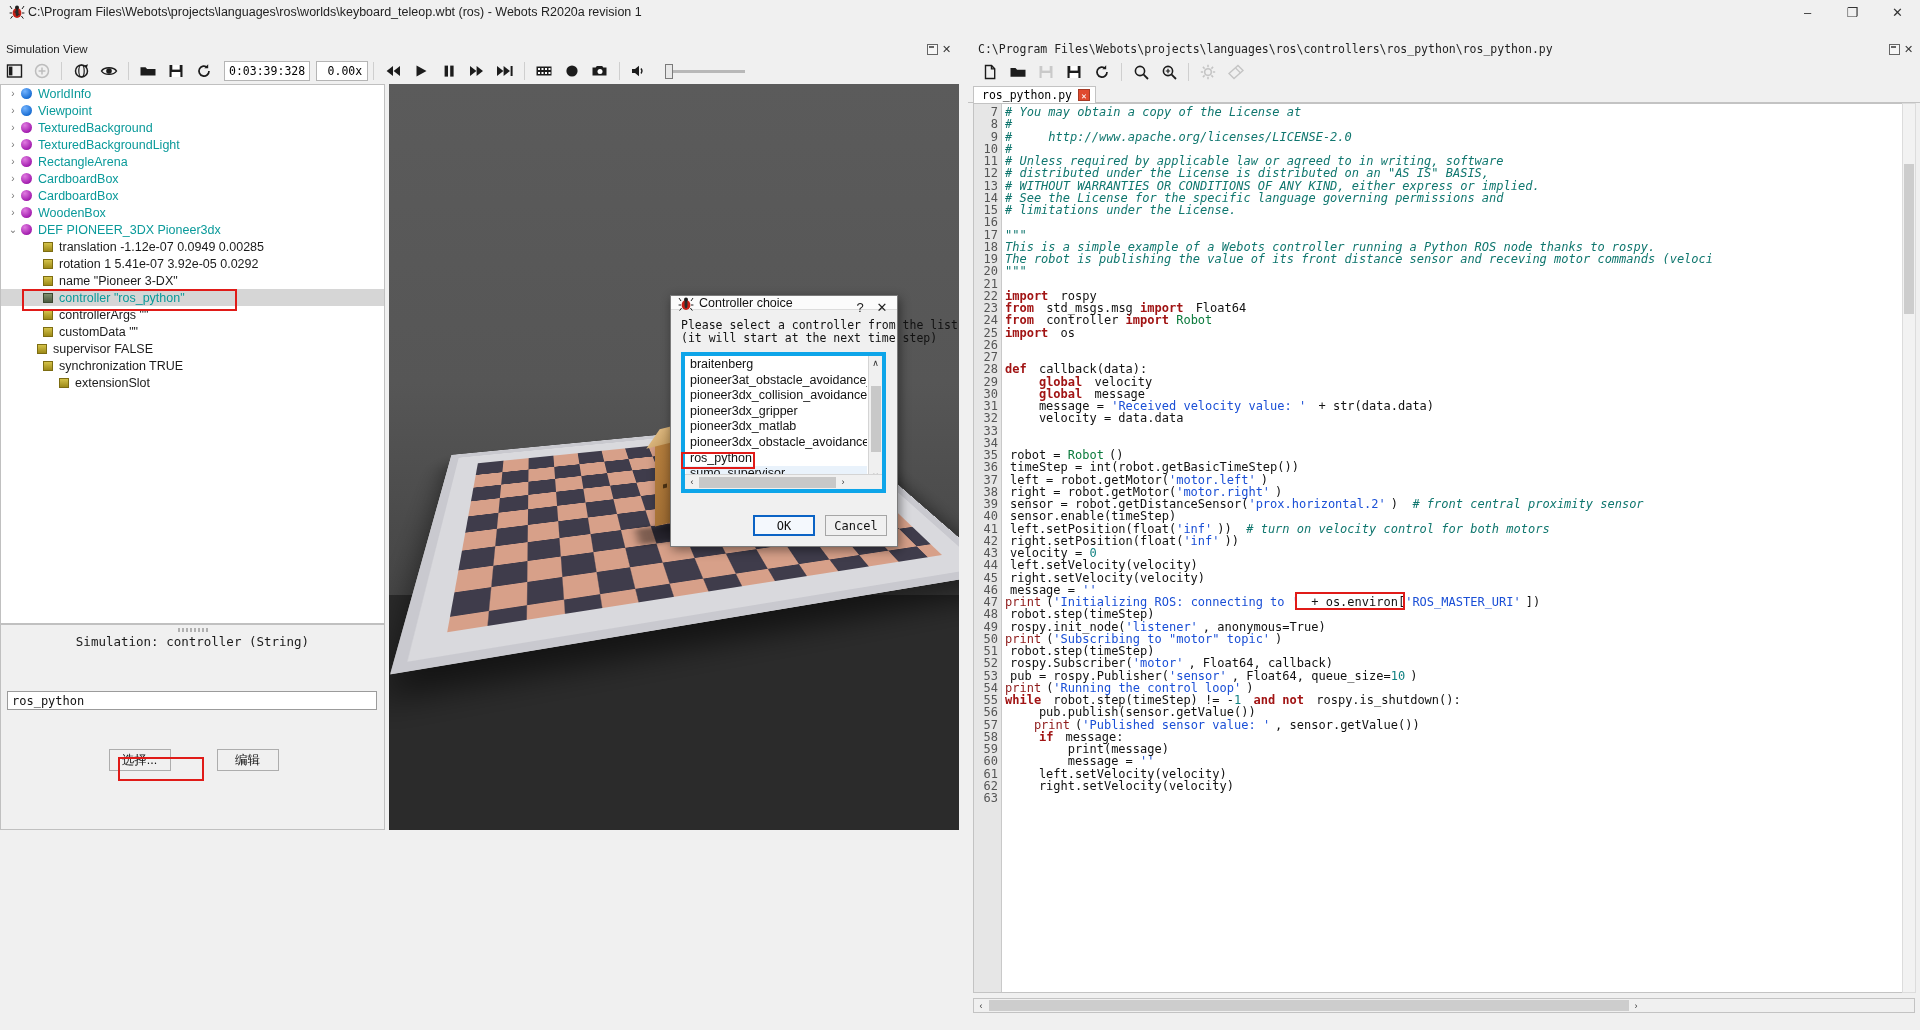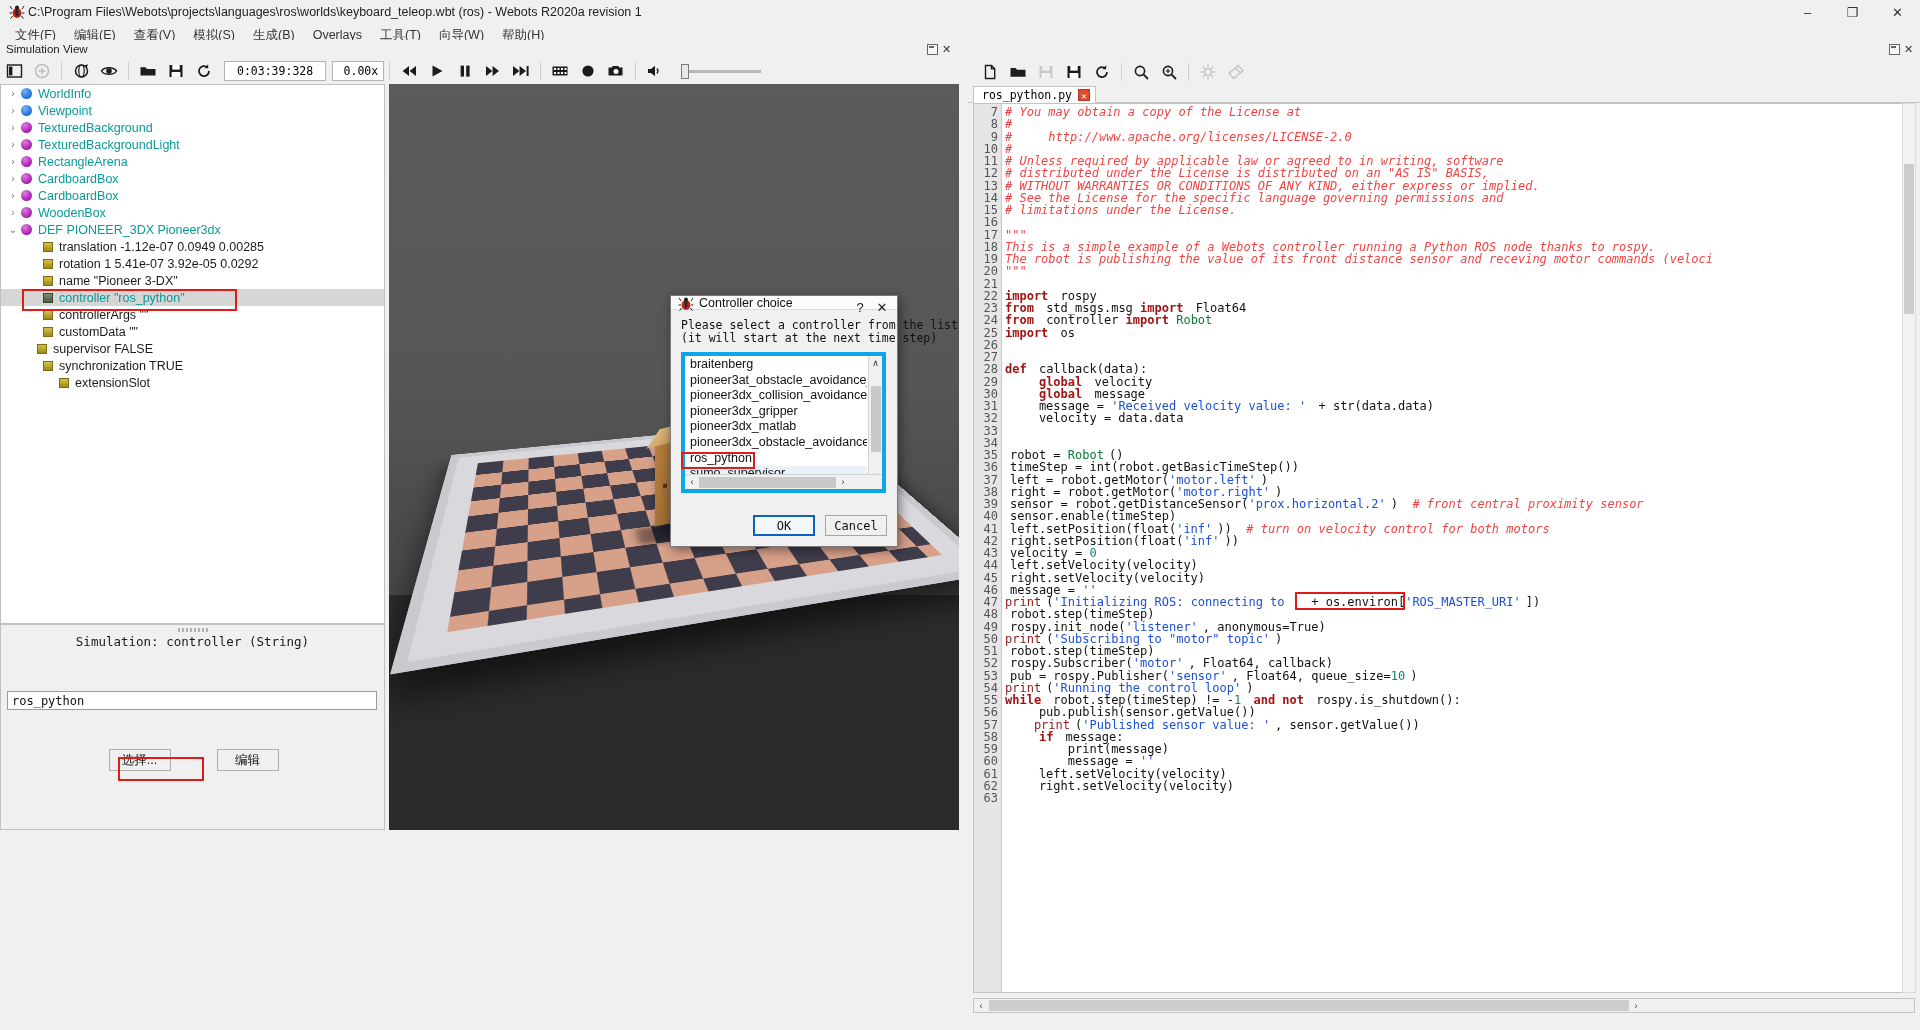--- a/index.html
+++ b/index.html
@@ -77,21 +77,21 @@
   .tbtn {
     width: 28px; height: 24px; display: flex; align-items: center; justify-content: center;
     color: #1c1c1c;
   }
   .tbtn.dis { color: #b9b9b9; }
   .tsep { width: 1px; height: 18px; background: #cfcfcf; margin: 0 5px; }
   .timefield {
     margin-left: 6px; height: 20px; min-width: 78px;
     background: #fff; border: 1px solid #b5b5b5;
     font-family: "DejaVu Sans Mono", monospace; font-size: 11.5px;
-    display: flex; align-items: center; justify-content: center; padding: 0 12px;
+    display: flex; align-items: center; justify-content: center; padding: 0 4px;
   }
   .speedfield {
     margin-left: 6px; height: 20px; min-width: 52px;
     background: #fff; border: 1px solid #b5b5b5;
     font-family: "DejaVu Sans Mono", monospace; font-size: 11.5px;
     display: flex; align-items: center; justify-content: flex-end; padding: 0 5px;
   }
   .slider-wrap {
     margin-left: 12px; width: 80px; height: 20px; position: relative;
     display: flex; align-items: center;
@@ -311,21 +311,21 @@
     position: absolute; left: 0; top: 2px; right: 0; bottom: 0;
     font-family: "DejaVu Sans Mono", monospace; font-size: 12px; line-height: 12.25px;
     white-space: pre;
   }
   .cl { height: 12.25px; display: flex; }
   .ln {
     width: 26px; text-align: right; padding-right: 2px; color: #555;
     background: #e6e6e6; flex: none;
   }
   .ct { padding-left: 5px; color: #111; }
-  .cm { color: #ef4444; font-style: italic; }
+  .cm { color: #0f766e; font-style: italic; }
   .kw { color: #a11414; font-weight: bold; }
   .kw2 { color: #8e1a1a; }
   .st { color: #1a4fd6; }
   .cls { color: #0a7a3c; }
   .num { color: #0f8080; }
   .editor-hscroll {
     position: absolute; left: 5px; bottom: 17px; width: 942px; height: 15px;
     background: #f0f0f0; border: 1px solid #c3c3c3; display: flex; align-items: center;
   }
   .eh-arrow { width: 14px; text-align: center; font-size: 9px; color: #333; }
@@ -356,31 +356,20 @@
       </svg>
     </div>
     <div class="tb-text">C:\Program Files\Webots\projects\languages\ros\worlds\keyboard_teleop.wbt (ros) - Webots R2020a revision 1</div>
     <div class="win-btns">
       <div class="win-btn">–</div>
       <div class="win-btn">❐</div>
       <div class="win-btn close">✕</div>
     </div>
   </div>
 
-  <div class="menubar">
-    <div class="menu-item">文件(F)</div>
-    <div class="menu-item">编辑(E)</div>
-    <div class="menu-item">查看(V)</div>
-    <div class="menu-item">模拟(S)</div>
-    <div class="menu-item">生成(B)</div>
-    <div class="menu-item">Overlays</div>
-    <div class="menu-item">工具(T)</div>
-    <div class="menu-item">向导(W)</div>
-    <div class="menu-item">帮助(H)</div>
-  </div>
 
   <div class="dock-header" id="sim-dock-header">
     <div class="dh-title">Simulation View</div>
     <div class="dh-btns">
       <div class="dh-btn float"></div>
       <div class="dh-btn x">✕</div>
     </div>
   </div>
 
   <div class="sim-toolbar">
@@ -662,20 +651,21 @@
     </div>
     <div class="dlg-buttons">
       <div class="dbtn default">OK</div>
       <div class="dbtn">Cancel</div>
     </div>
   </div>
   <div class="hl-box" style="left:681px; top:452px; width:74px; height:17px;"></div>
 
   <div class="code-pane">
     <div class="dock-header" id="code-dock-header" style="position:absolute; top:0; left:0; width:952px;">
+      <div class="dh-title">C:\Program Files\Webots\projects\languages\ros\controllers\ros_python\ros_python.py</div>
       <div class="dh-btns">
         <div class="dh-btn float"></div>
         <div class="dh-btn x">✕</div>
       </div>
     </div>
 
     <div class="code-toolbar">
       <div class="tbtn">
         <svg width="16" height="16" viewBox="0 0 16 16">
             <path d="M3.5 1.5h6l3.2 3.2v9.8h-9.2z" fill="none" stroke="#1c1c1c" stroke-width="1.4"></path>

